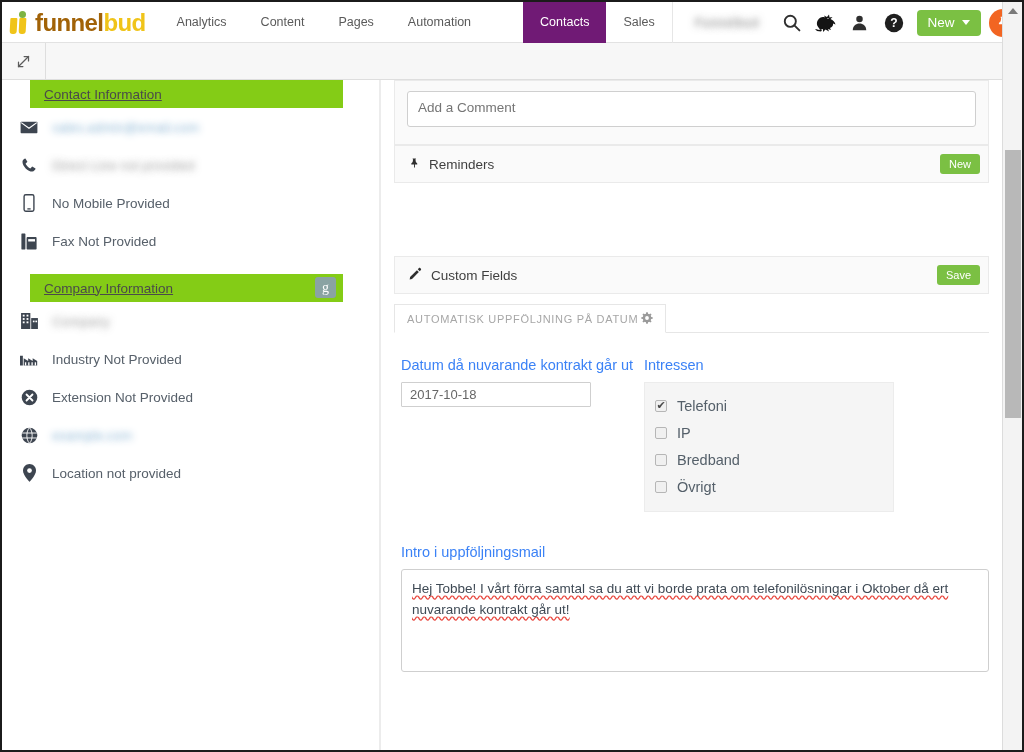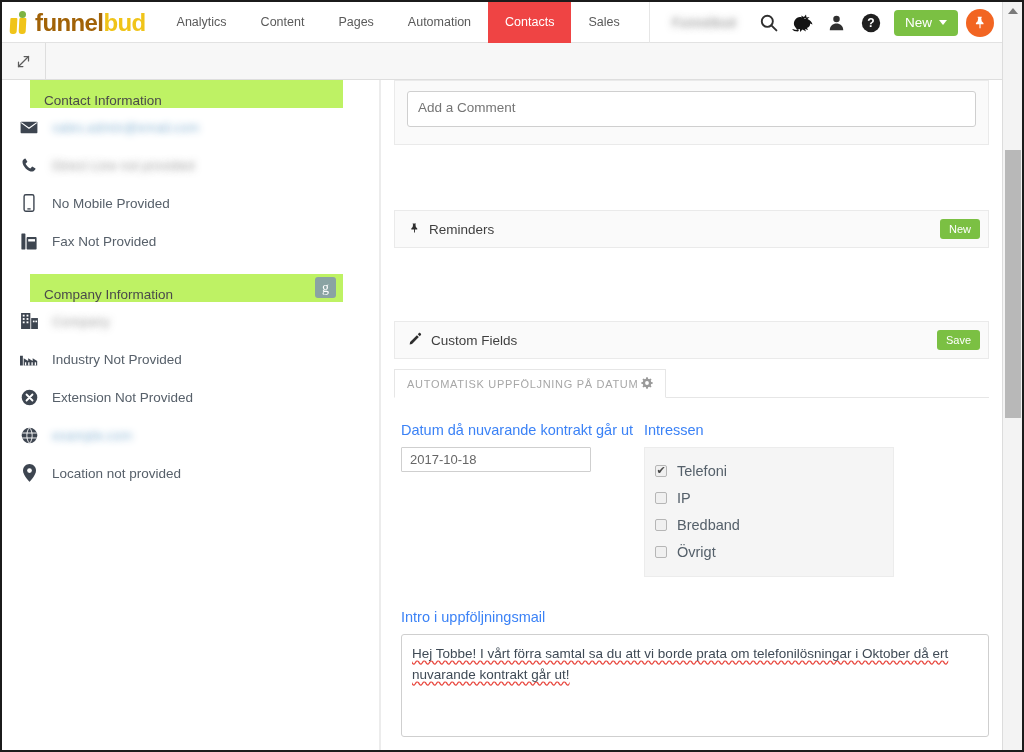--- a/index.html
+++ b/index.html
@@ -68,22 +68,23 @@
   .nav-item {
     display: flex; align-items: center;
     padding: 0 17px;
     font-size: 12.5px;
     color: #5a5a5a;
     height: 41px;
     cursor: pointer;
     white-space: nowrap;
   }
   .nav-item.active {
-    background: #ef4444;
+    background: #701a75;
     color: #ffffff;
+    margin-left: 35px;
   }
   .nav-right {
     margin-left: auto;
     display: flex; align-items: center;
     gap: 0px;
     padding-right: 10px;
     border-left: 1px solid #e6e6e6;
     height: 41px;
   }
   .blurred {
@@ -147,26 +148,27 @@
   .leftcol {
     position: absolute; left: 0; top: 78px;
     width: 378px; bottom: 0;
     background: #ffffff;
     border-right: 1px solid #ececec;
     overflow: hidden;
   }
   .section-head {
     margin: 0 36px 0 28px;
     height: 28px;
-    background: #bef264;
-    display: flex; align-items: flex-end;
+    background: #84cc16;
+    display: flex; align-items: center;
     padding: 0 8px 0 14px;
     font-size: 13.5px;
     color: #4a4a4a;
     position: relative;
+    text-decoration: underline;
   }
   .section-head .g-badge {
     position: absolute; right: 7px; top: 3px;
     width: 21px; height: 21px;
     background: #8aa3a3;
     color: #fff;
     border-radius: 3px;
     font-family: "Liberation Serif", serif;
     font-size: 14px;
     display: flex; align-items: center; justify-content: center;
@@ -540,21 +542,21 @@
     </div>
 
   </div>
 
   <div class="maincol">
 
     <div class="panel comment-panel">
       <textarea class="comment-box" placeholder="Add a Comment" style=""></textarea>
     </div>
 
-    <div class="panel bar-panel" style="margin-top:65px;">
+    <div class="panel bar-panel" style="">
       <span class="title">
         <span>
           <svg width="11" height="14" viewBox="0 0 24 24" fill="#2e2e2e">
             <path d="M9 2 h6 v2 h-1 l1 6 3 3 v2 H13 v7 h-2 v-7 H5 v-2 l3-3 1-6 H8 V2 Z"></path>
           </svg>
         </span>
         <span>Reminders</span>
       </span>
       <span class="btn-mini">New</span>
     </div>

